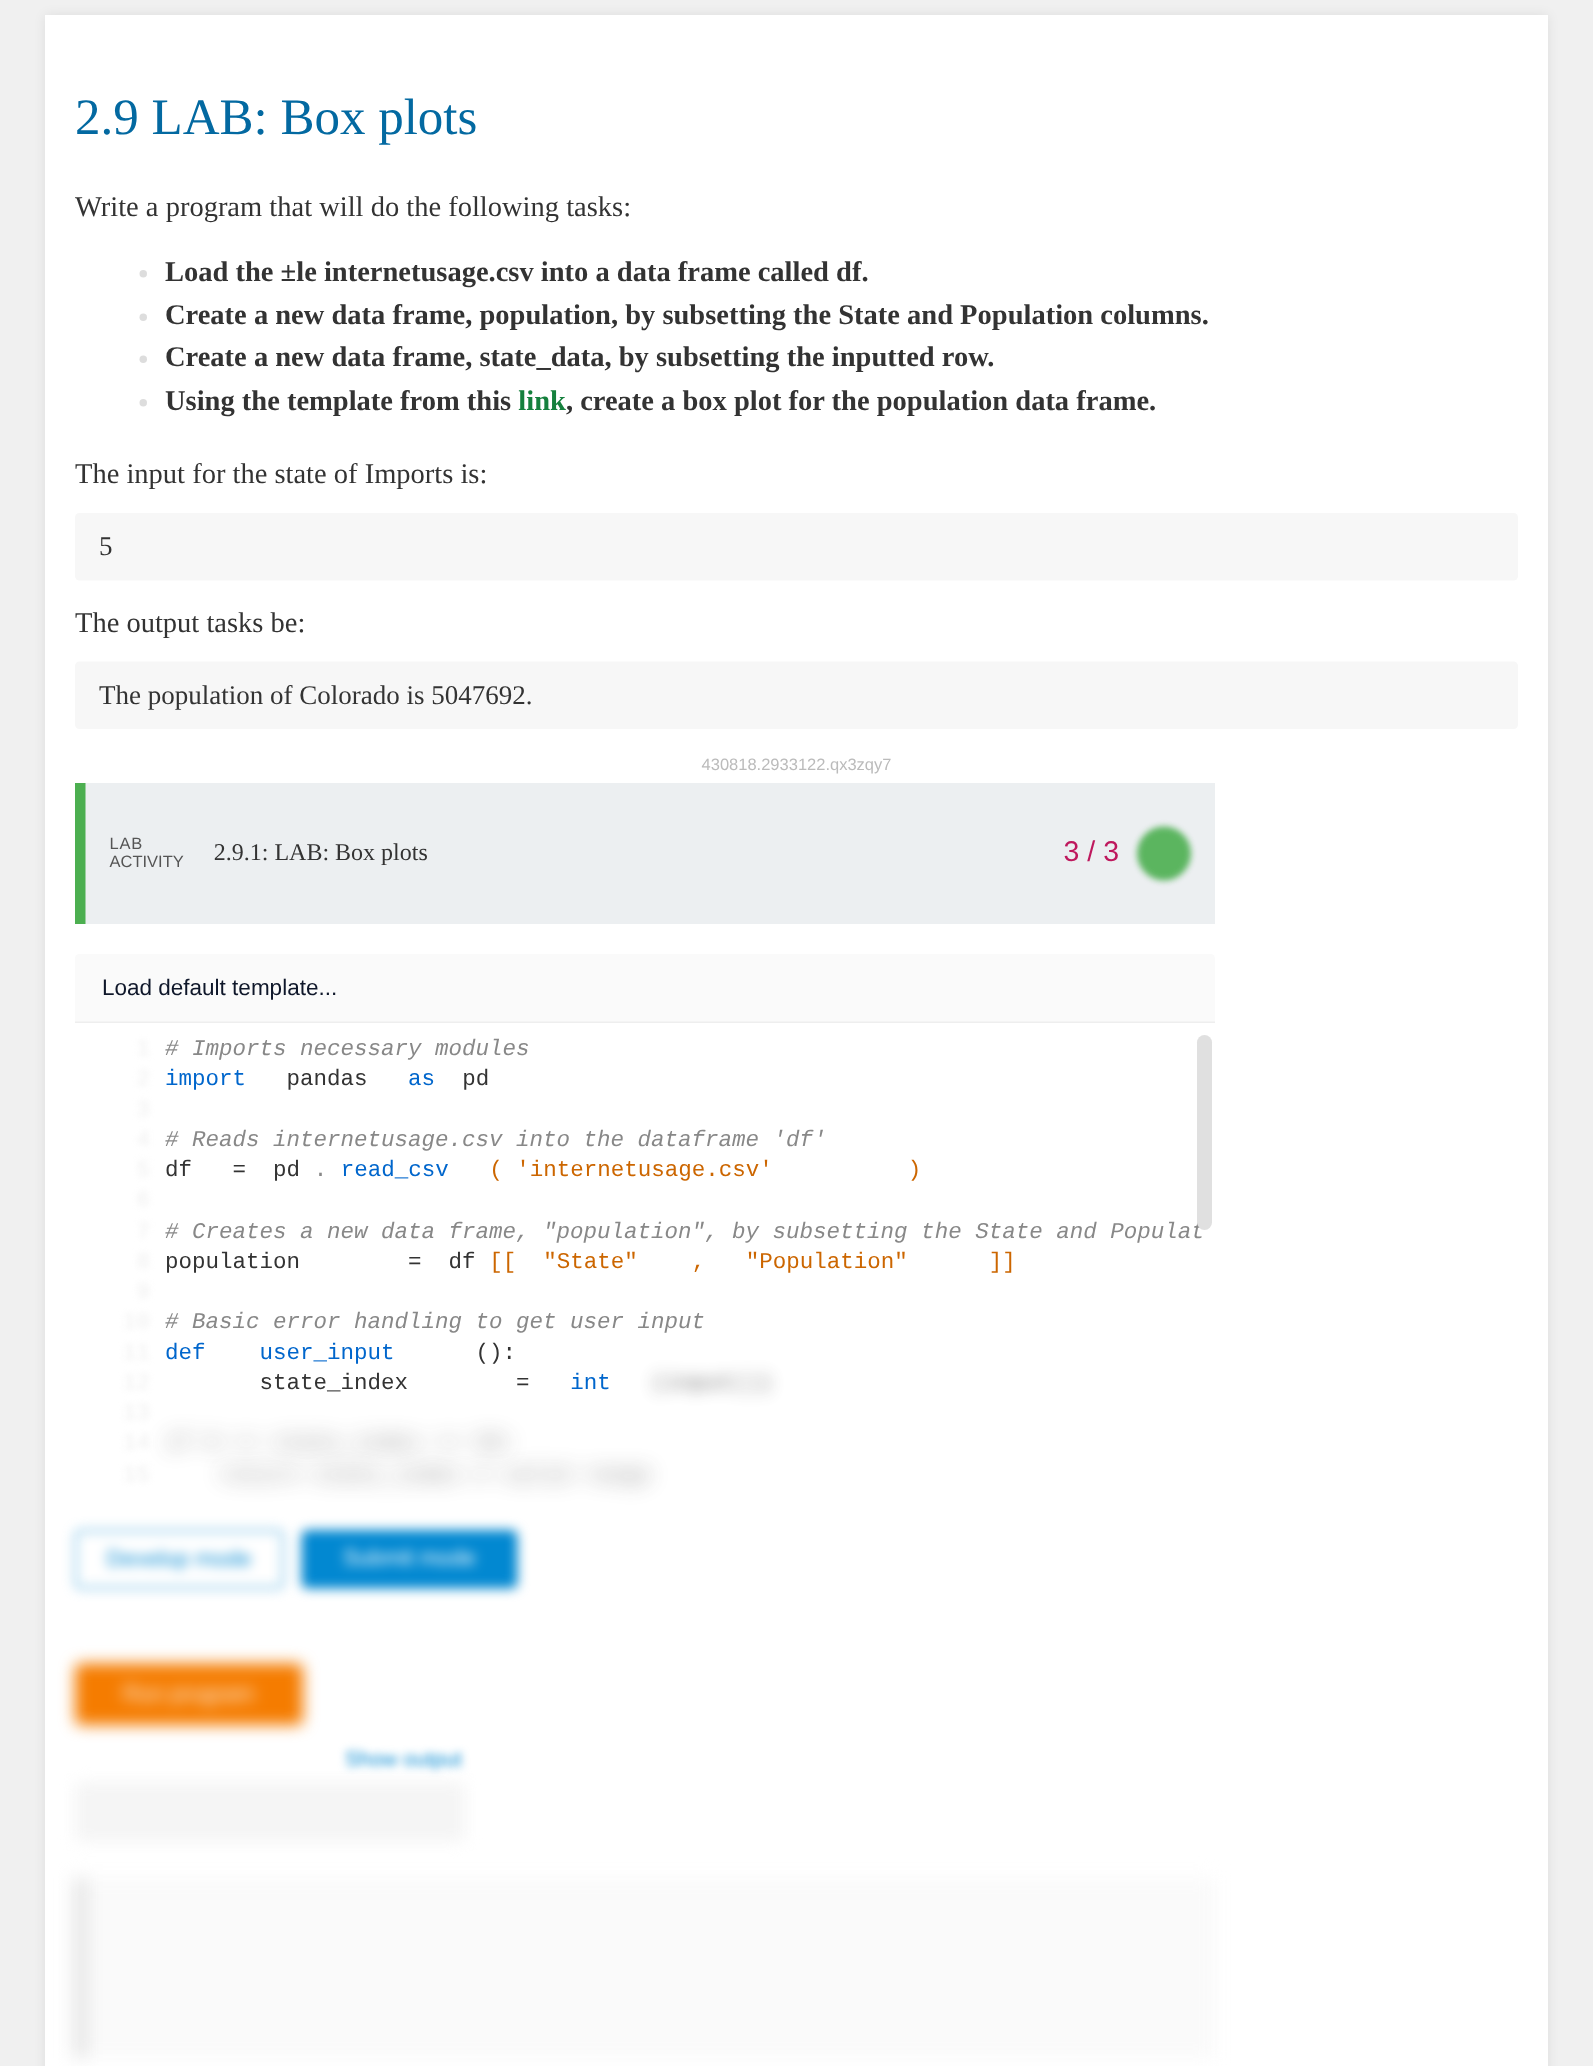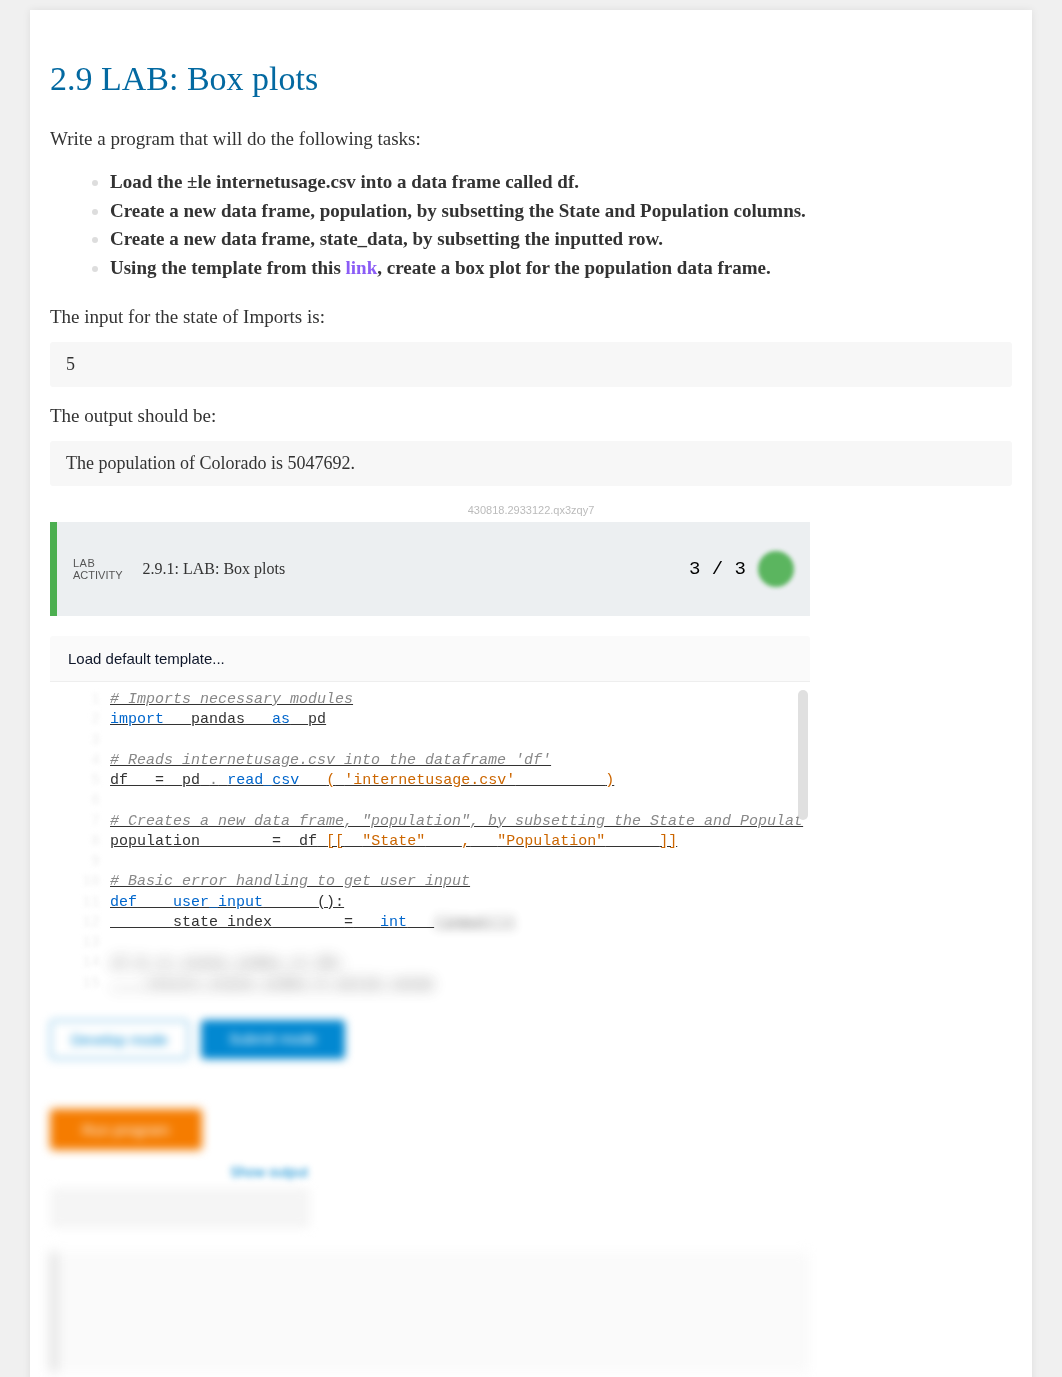--- a/index.html
+++ b/index.html
@@ -37,21 +37,21 @@
   }
   ul.tasks li {
     font-size: 19px;
     line-height: 1.5;
     color: #333;
   }
   ul.tasks li::marker {
     color: #ddd;
   }
   .lnk {
-    color: #8b5cf6;
+    color: #15803d;
     text-decoration: none;
   }
   .para {
     font-size: 19px;
     margin: 18px 0 14px 0;
   }
   .codeblock {
     background: #f7f7f7;
     border-radius: 3px;
     padding: 12px 16px;
@@ -87,23 +87,23 @@
   }
   .lab-tag div:first-child { letter-spacing: 0.5px; }
   .lab-title {
     font-size: 16px;
     color: #333;
     flex: 1;
     font-family: Georgia, serif;
   }
   .lab-score {
     font-size: 19px;
-    color: #000000;
+    color: #be185d;
     margin-right: 12px;
-    font-family: Liberation Mono, monospace;
+    font-family: Liberation Sans, sans-serif;
   }
   .circle-badge {
     width: 36px;
     height: 36px;
     border-radius: 50%;
     background: #4caf50;
     filter: blur(2px);
     opacity: 0.9;
   }
   .editor-wrap {
@@ -130,21 +130,20 @@
     font-size: 15px;
     cursor: pointer;
   }
   .code-area {
     position: relative;
     padding: 8px 0 8px 0;
     font-family: 'Courier New', monospace;
     font-size: 15px;
     line-height: 1.35;
     background: #fff;
-    text-decoration: underline;
   }
   .gutter {
     position: absolute;
     left: 0; top: 8px;
     width: 50px;
     text-align: right;
     color: #eee;
     font-family: 'Courier New', monospace;
     filter: blur(2px);
     user-select: none;
@@ -239,21 +238,21 @@
     <li>Create a new data frame, population, by subsetting the State and Population columns.</li>
     <li>Create a new data frame, state_data, by subsetting the inputted row.</li>
     <li>
       <span>Using the template from this </span><a href="#" class="lnk">link</a><span>, create a box plot for the population data frame.</span>
     </li>
   </ul>
 
   <p class="para">The input for the state of Imports is:</p>
   <div class="codeblock">5</div>
 
-  <p class="para">The output should be:</p>
+  <p class="para">The output tasks be:</p>
   <div class="codeblock">The population of Colorado is 5047692.</div>
 
   <div class="tiny-id">430818.2933122.qx3zqy7</div>
 
   <div class="lab-box">
     <div class="lab-header">
       <div class="lab-tag">
         <div>LAB</div>
         <div>ACTIVITY</div>
       </div>

